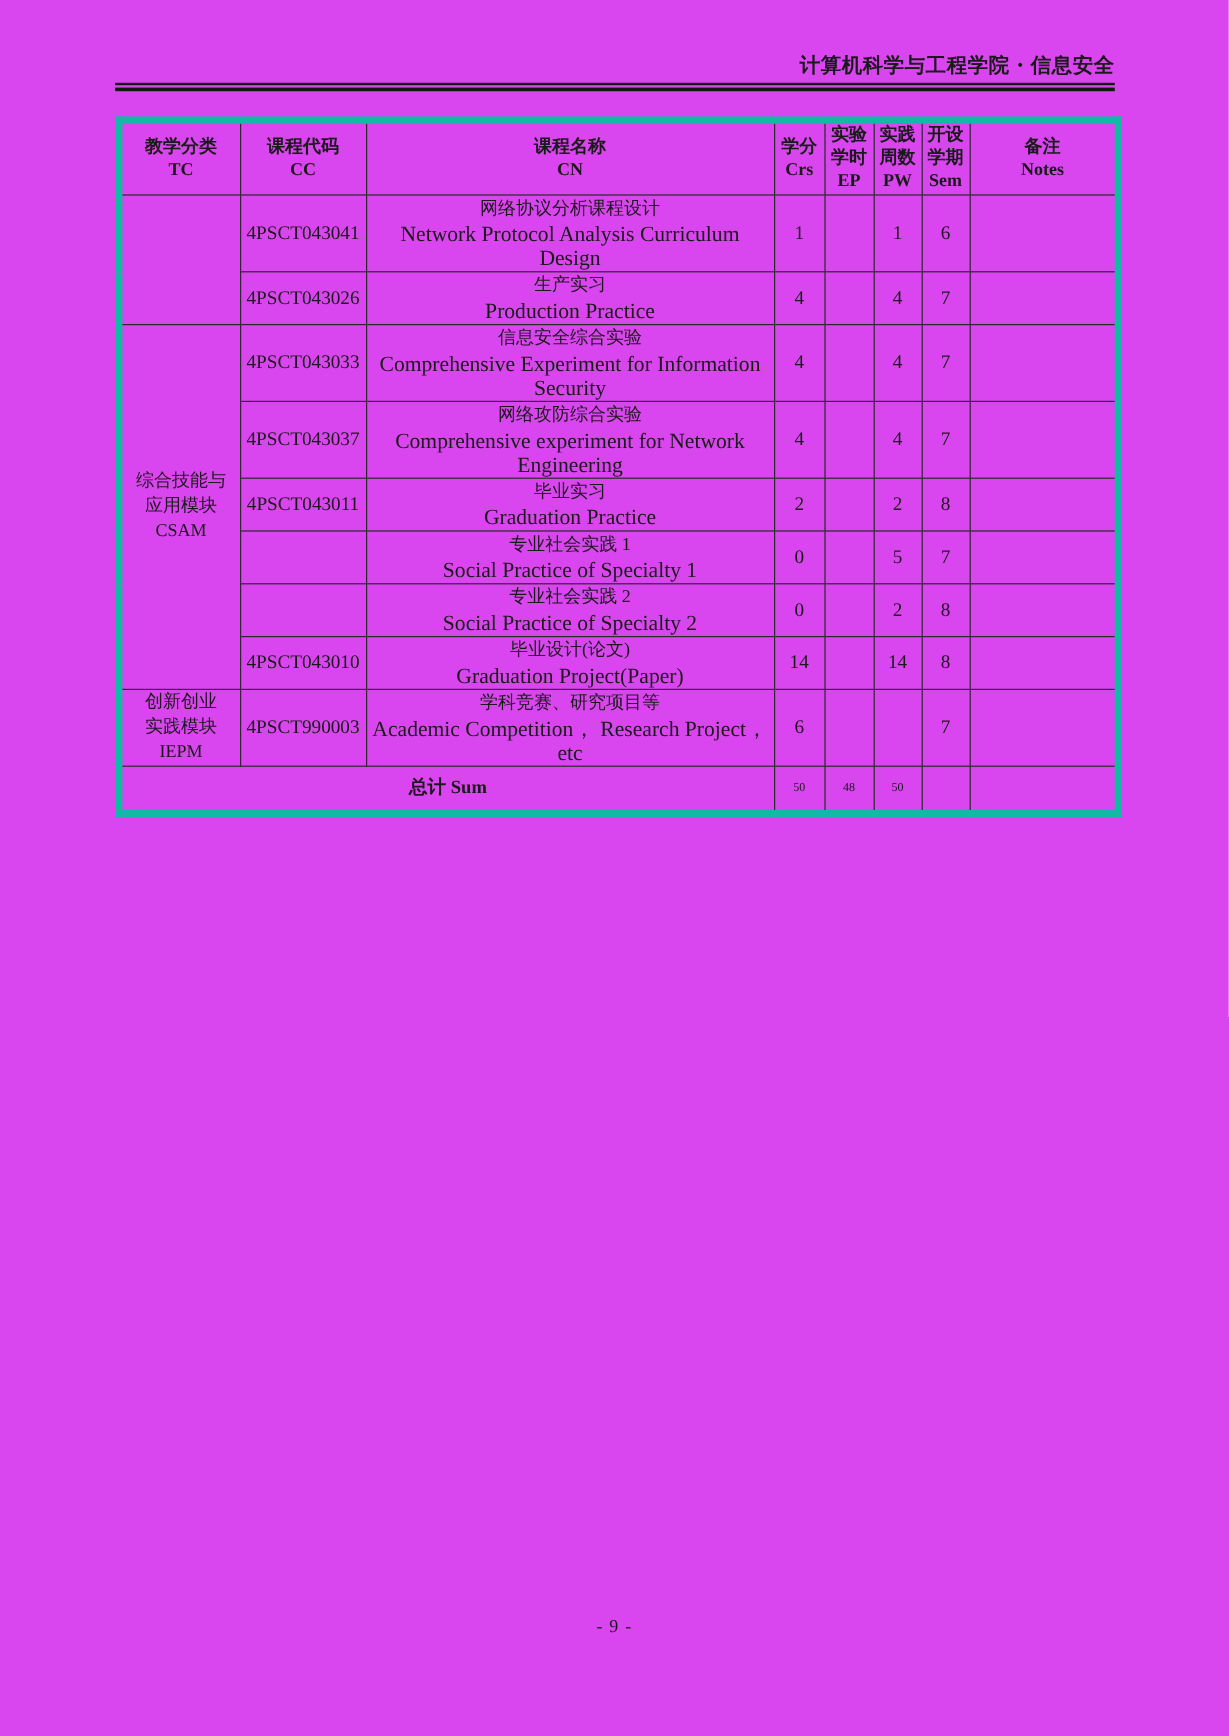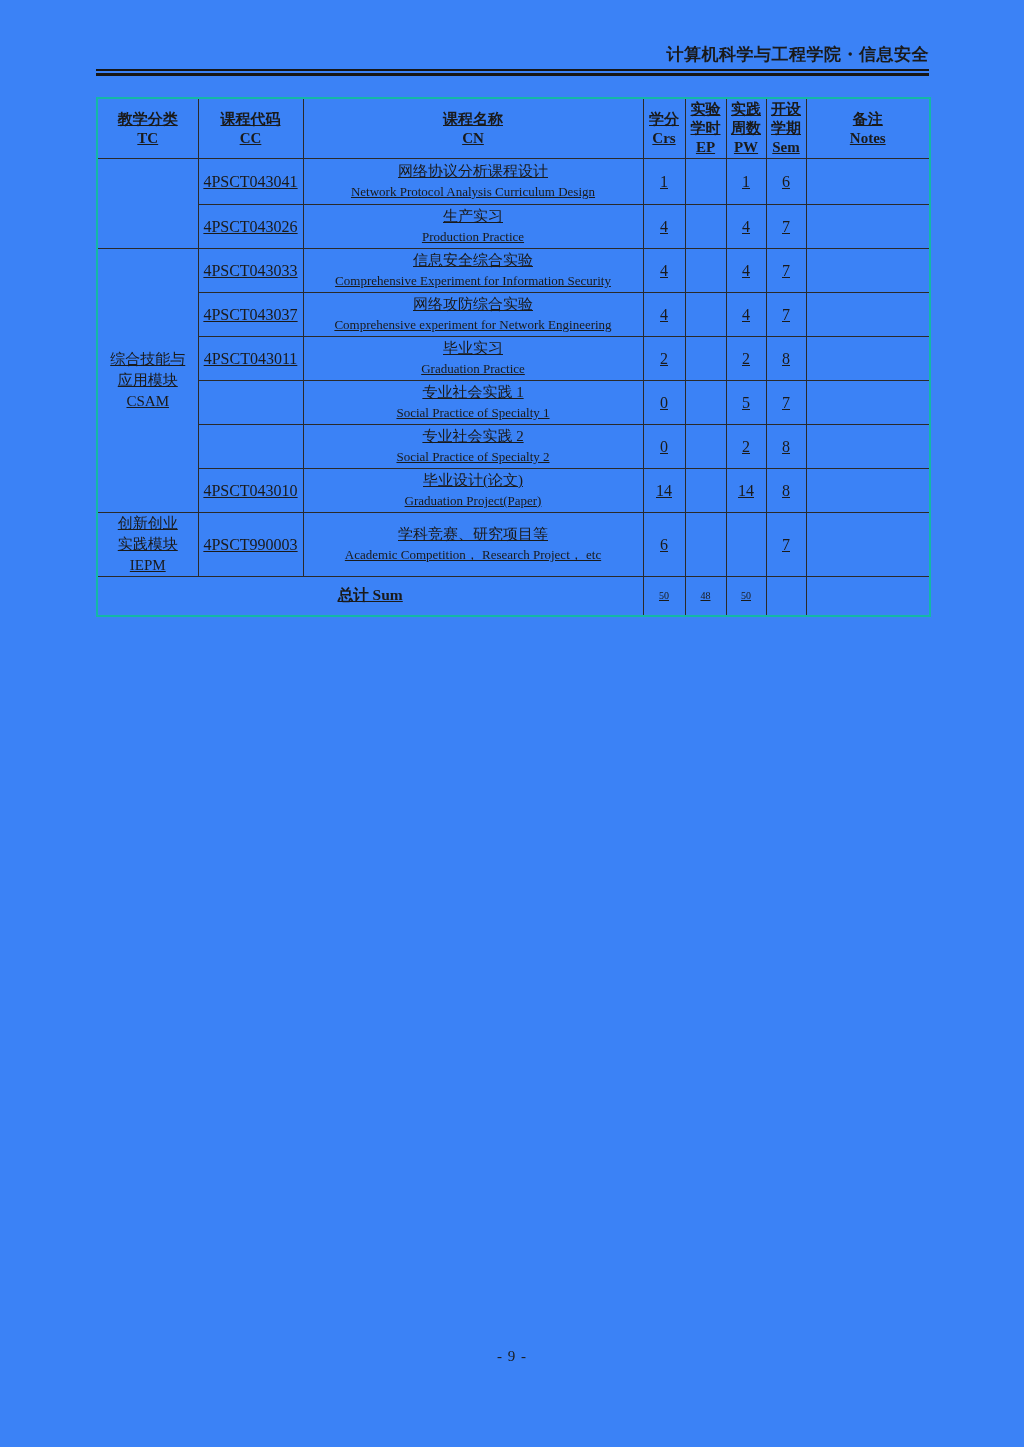--- a/index.html
+++ b/index.html
@@ -7,21 +7,21 @@
   body {
     width: 1024px; height: 1447px;
     font-family: "Liberation Serif", "DejaVu Serif", serif;
     color: #1a1a1a;
     position: relative;
   }
   .page {
     position: absolute;
     top: 0; left: 0;
     width: 1024px; height: 1447px;
-    background: #3b82f6;
+    background: #d946ef;
   }
   .content {
     position: absolute;
     left: 96px;
     width: 833px;
     top: 0;
   }
   
   .running-head {
     padding-top: 44px;
@@ -36,22 +36,21 @@
     height: 7px;
     border-top: 2px solid #161616;
     border-bottom: 3px solid #161616;
   }
   
   table.curriculum {
     margin-top: 21px;
     width: 833px;
     border-collapse: collapse;
     table-layout: fixed;
-    border: 2px solid #14b8a6;
-    text-decoration: underline;
+    border: 6px solid #14b8a6;
   }
   table.curriculum th, table.curriculum td {
     border: 1px solid #2a2a2a;
     vertical-align: middle;
     overflow: hidden;
   }
   col.c-tc    { width: 101px; }
   col.c-cc    { width: 105px; }
   col.c-cn    { width: 340px; }
   col.c-crs   { width: 42px;  }
@@ -87,21 +86,21 @@
   }
   td.cc-cell {
     text-align: center;
     font-size: 16px;
   }
   td.cn-cell {
     text-align: center;
     padding: 1px 4px 1px 4px;
   }
   .cn-zh { font-size: 15px; line-height: 21px; }
-  .cn-en { font-size: 13px; line-height: 20px; }
+  .cn-en { font-size: 18px; line-height: 20px; }
   td.num-cell {
     text-align: center;
     font-size: 16px;
   }
   td.notes-cell { }
   td.sum-label-cell {
     text-align: center;
     font-size: 15.5px;
     font-weight: bold;
   }

